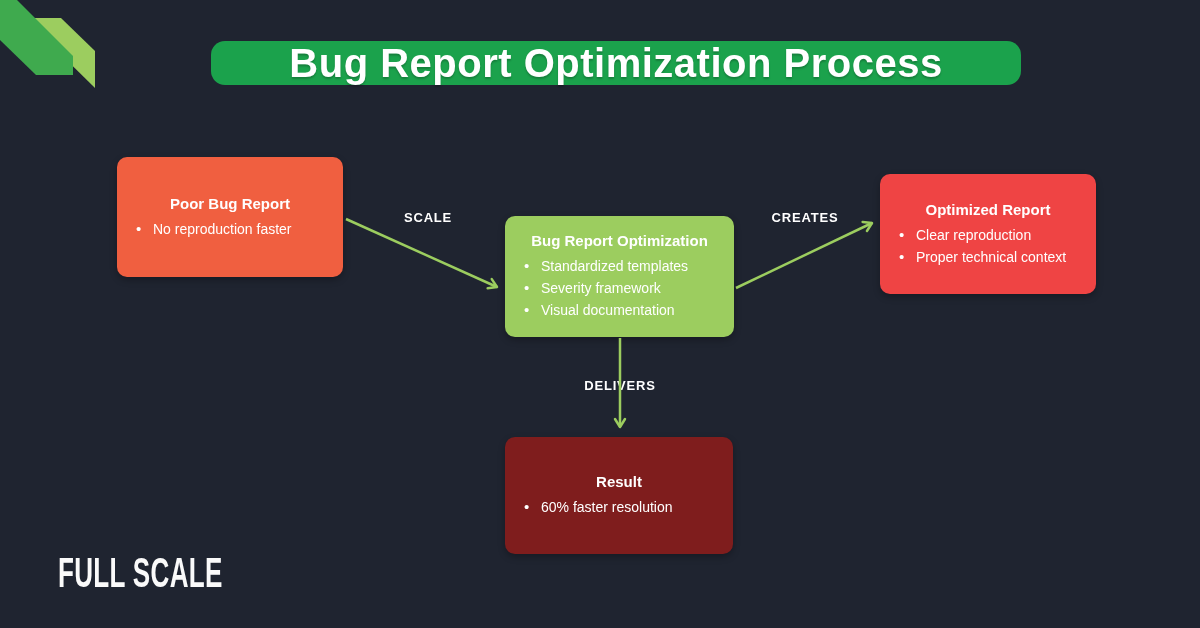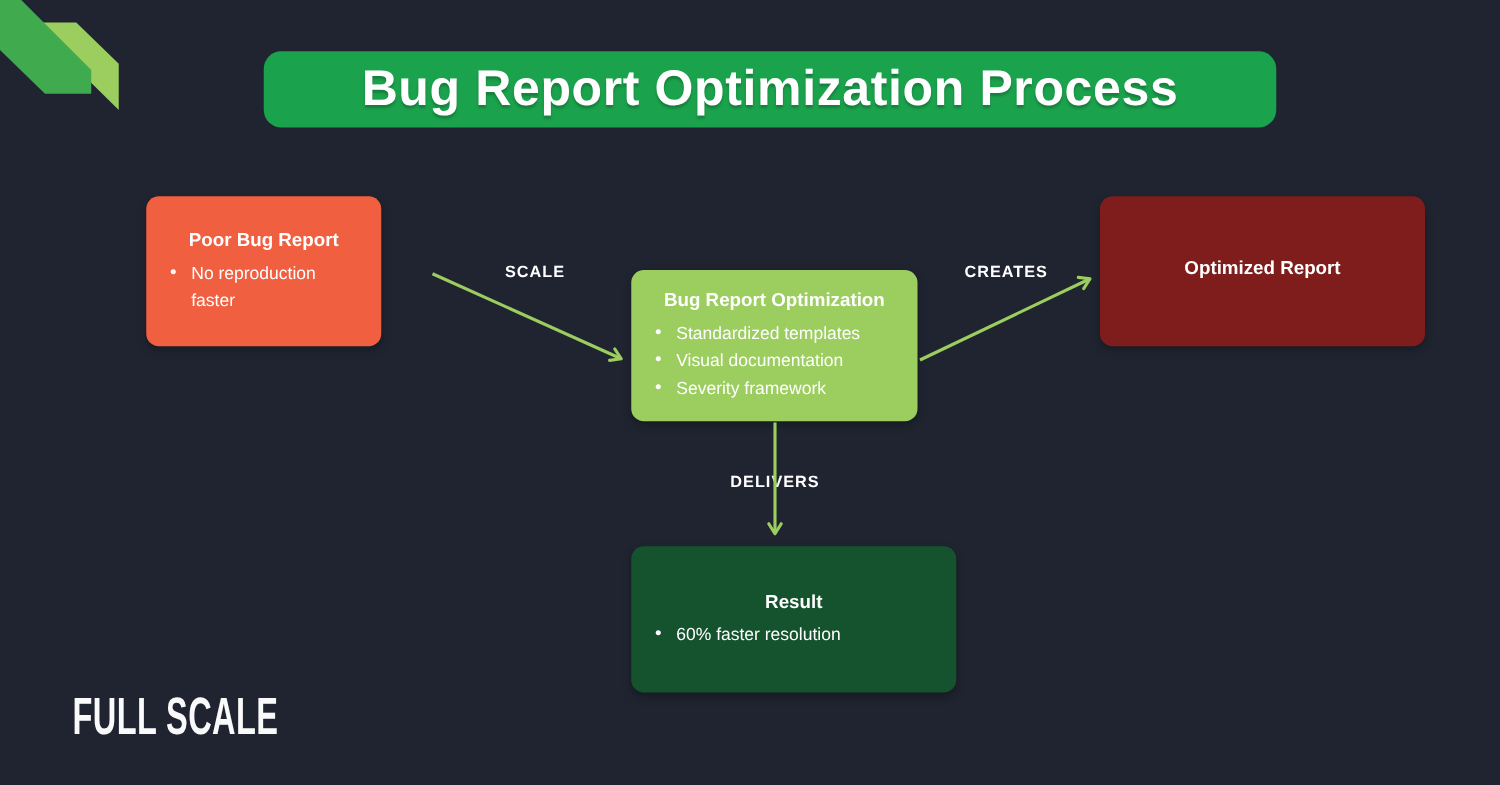--- a/index.html
+++ b/index.html
@@ -19,21 +19,21 @@
     left: 0;
     top: 0;
   }
 
   
   .banner {
     position: absolute;
     left: 211px;
     top: 41px;
     width: 810px;
-    height: 61px;
+    height: 44px;
     background: #1ba24c;
     border-radius: 14px;
     display: flex;
     align-items: center;
     justify-content: center;
   }
   .banner h1 {
     margin: 0;
     color: #ffffff;
     font-size: 40px;
@@ -74,24 +74,24 @@
     position: relative;
   }
   .node li::before {
     content: "\2022";
     position: absolute;
     left: 5px;
     top: 0;
     font-size: 15px;
   }
 
-  #node-poor         { left: 117px; top: 157px; width: 188px; height: 120px; background: #f05f40; }
+  #node-poor         { left: 117px; top: 157px; width: 226px; height: 120px; background: #f05f40; }
   #node-optimization { left: 505px; top: 216px; width: 229px; height: 121px; background: #9ccd5f; }
-  #node-optimized    { left: 880px; top: 157px; width: 260px; height: 120px; background: #7f1d1d; }
-  #node-result       { left: 505px; top: 437px; width: 260px; height: 117px; background: #14532d; }
+  #node-optimized    { left: 880px; top: 174px; width: 216px; height: 120px; background: #ef4444; }
+  #node-result       { left: 505px; top: 437px; width: 228px; height: 117px; background: #7f1d1d; }
 
   
   .arrows {
     position: absolute;
     left: 0;
     top: 0;
     z-index: 2;
     pointer-events: none;
   }
 
@@ -141,28 +141,30 @@
   <h2>Poor Bug Report</h2>
   <ul>
     <li>No reproduction faster</li>
   </ul>
 </div>
 
 <div class="node" id="node-optimization">
   <h2>Bug Report Optimization</h2>
   <ul>
     <li>Standardized templates</li>
+    <li>Severity framework</li>
     <li>Visual documentation</li>
-    <li>Severity framework</li>
   </ul>
 </div>
 
 <div class="node" id="node-optimized">
   <h2>Optimized Report</h2>
   <ul>
+    <li>Clear reproduction</li>
+    <li>Proper technical context</li>
   </ul>
 </div>
 
 <div class="node" id="node-result">
   <h2>Result</h2>
   <ul>
     <li>60% faster resolution</li>
   </ul>
 </div>
 

